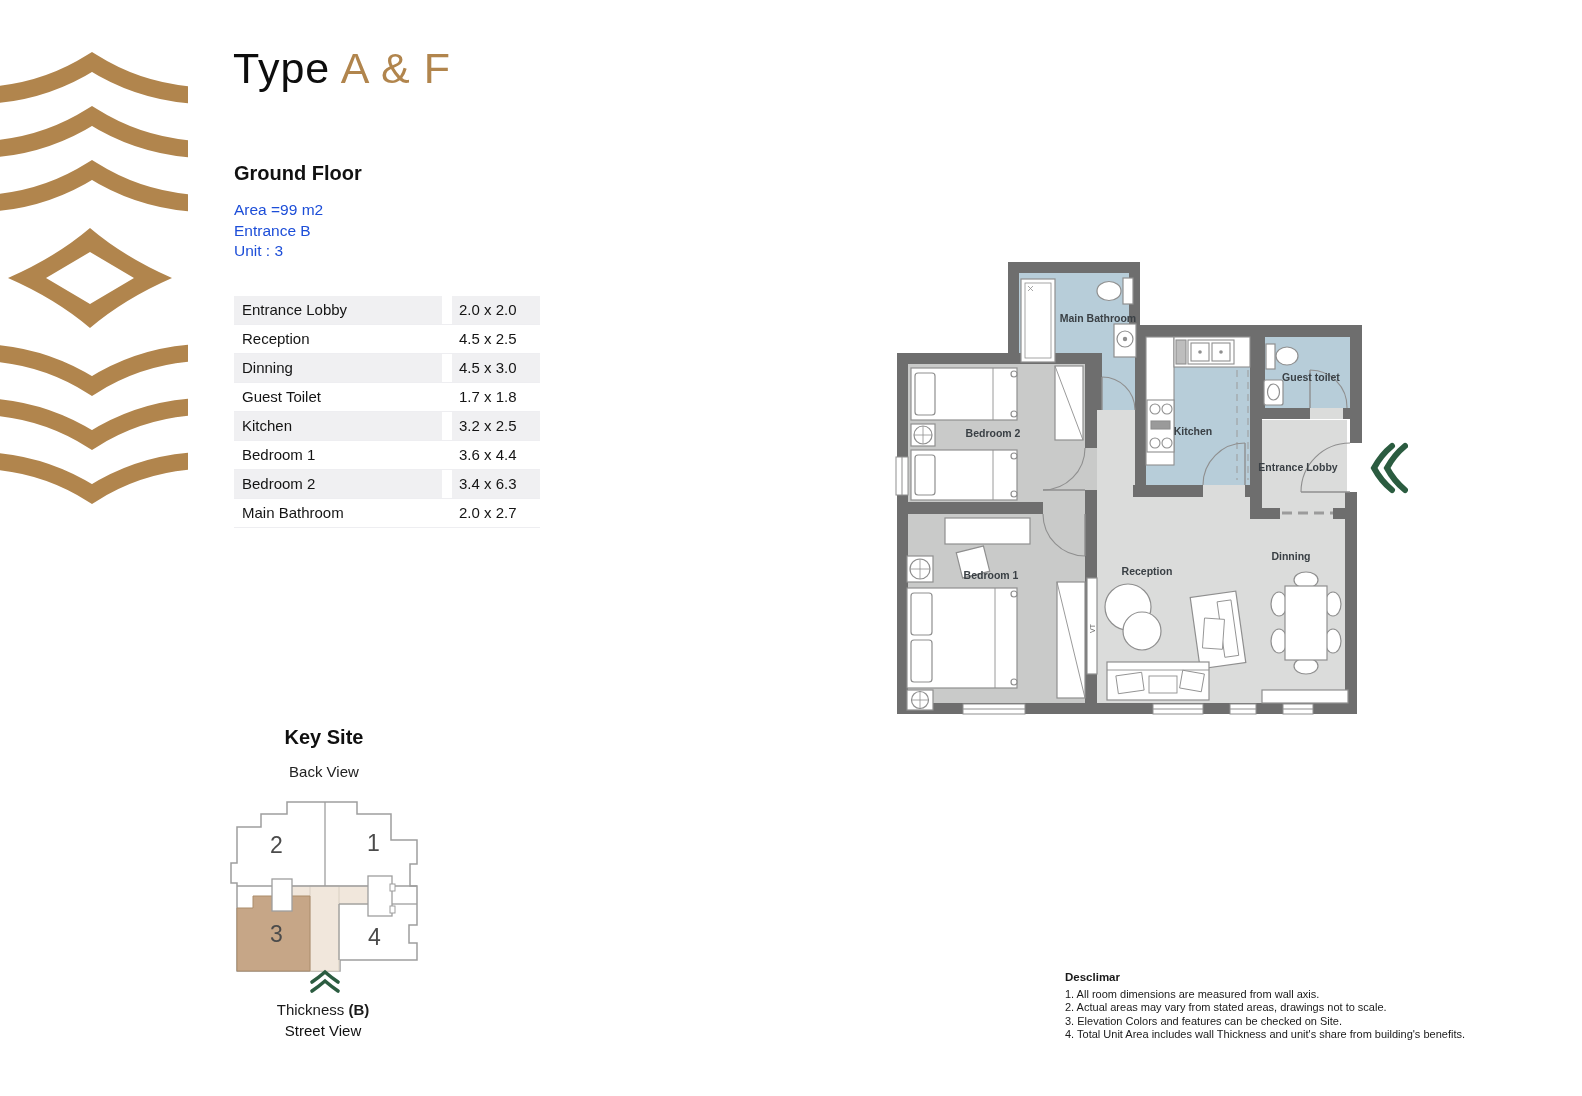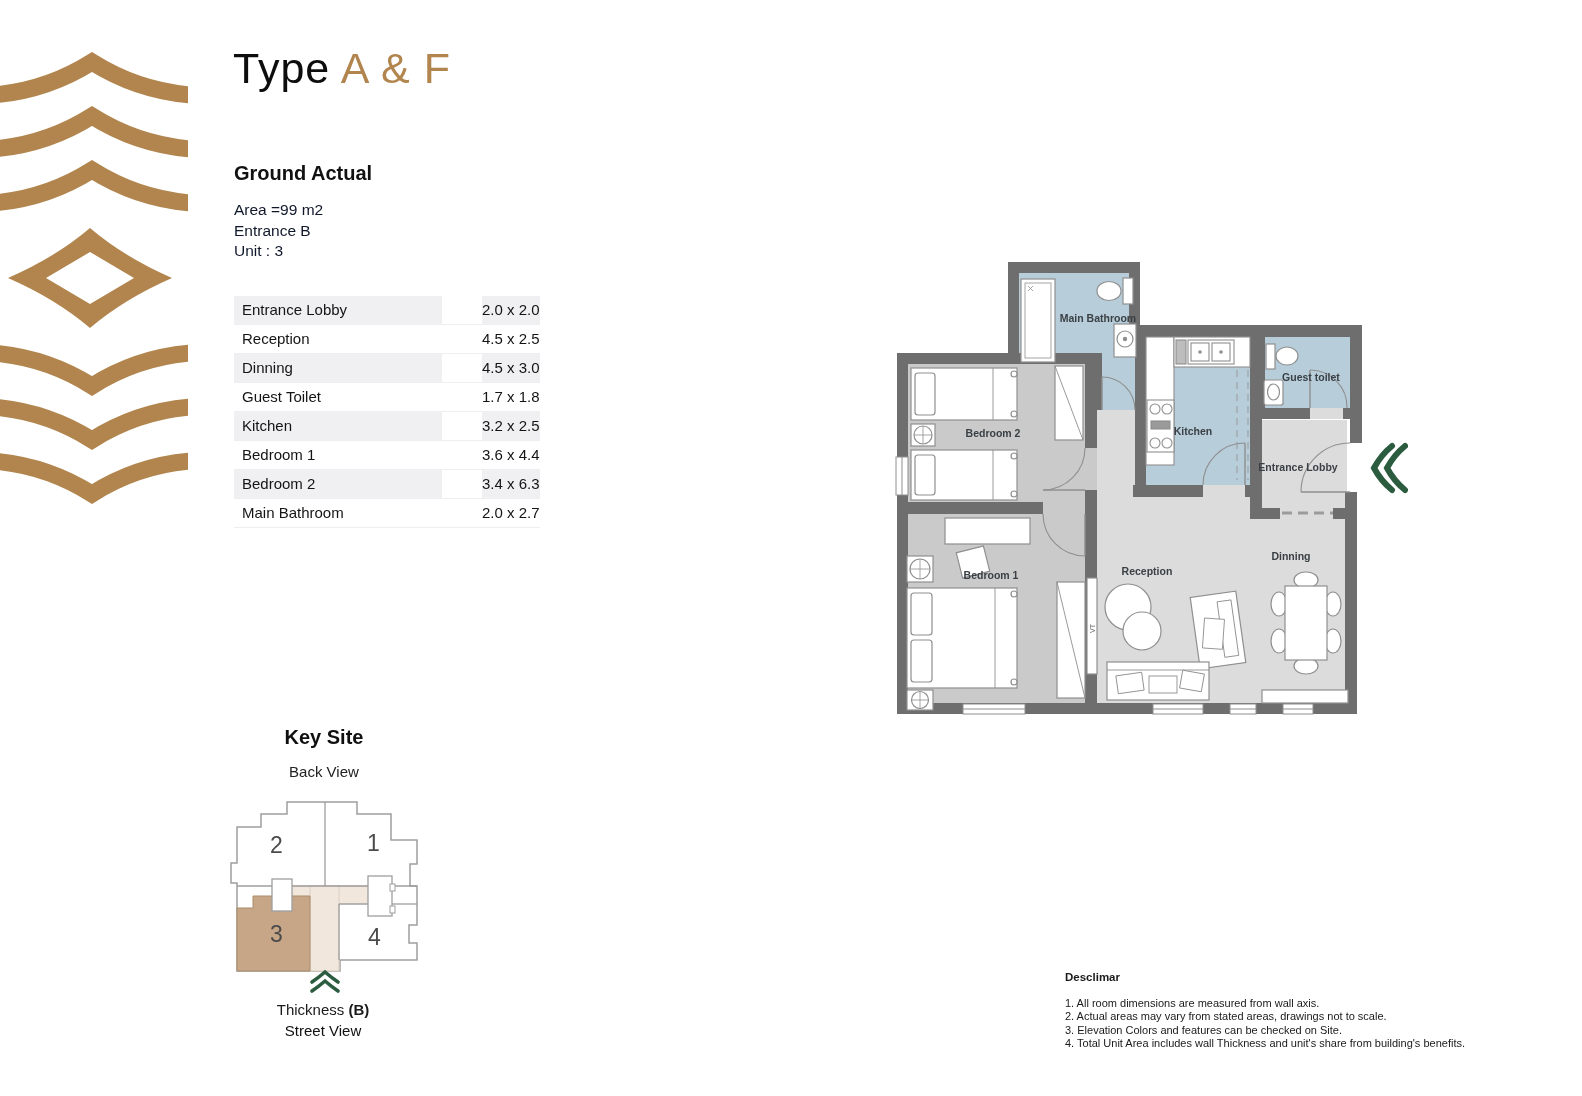--- a/index.html
+++ b/index.html
@@ -5,37 +5,37 @@
   html,body{margin:0;padding:0;}
   body{
     width:1582px;height:1096px;position:relative;background:#ffffff;
     font-family:"Liberation Sans",sans-serif;color:#161616;overflow:hidden;
   }
   .abs{position:absolute;}
   
   .title{left:233px;top:44px;font-size:43px;font-weight:normal;letter-spacing:1px;color:#0d0d0d;}
   .title .gold{color:#b1854d;}
   .floor-heading{left:234px;top:162px;font-size:20px;font-weight:bold;color:#111;}
-  .floor-info{left:234px;top:200px;font-size:15.5px;line-height:20.5px;color:#0f172a;}
+  .floor-info{left:234px;top:200px;font-size:15.5px;line-height:20.5px;color:#1d4ed8;}
   
   .dim-table{left:234px;top:296px;width:306px;font-size:15px;color:#141414;}
   .dim-row{display:grid;grid-template-columns:208px 10px 88px;height:28px;line-height:28px;}
   .dim-row .cell{background:transparent;}
   .dim-row.shaded .cell{background:#f0f0f2;}
   .dim-row .name{padding-left:8px;}
-  .dim-row .size{padding-left:0;margin-left:30px;}
+  .dim-row .size{padding-left:7px;}
   .dim-row{border-bottom:1px solid #eeeef1;}
   
   .keyplan-heading{left:228px;top:726px;width:192px;text-align:center;font-size:20px;font-weight:bold;color:#101010;}
   .keyplan-sub{left:228px;top:763px;width:192px;text-align:center;font-size:15px;color:#222;}
   .entrance-label{left:208px;top:1001px;width:230px;text-align:center;font-size:15px;color:#1a1a1a;}
   .street-label{left:208px;top:1022px;width:230px;text-align:center;font-size:15px;font-weight:normal;color:#101010;}
   
   .disclaimer{left:1065px;top:971px;width:480px;font-size:11px;line-height:13.6px;color:#1a1a1a;}
-  .disclaimer .dhead{font-weight:bold;font-size:11.5px;margin-bottom:12px;}
+  .disclaimer .dhead{font-weight:bold;font-size:11.5px;margin-bottom:3px;}
   
   .room-label{font-family:"Liberation Sans",sans-serif;font-weight:bold;font-size:10.5px;fill:#3a4045;}
   .kp-num{font-family:"Liberation Sans",sans-serif;font-size:23px;fill:#4b4b4b;}
   .vt-label{font-family:"Liberation Sans",sans-serif;font-size:7px;fill:#6a6a6a;}
 </style>
 </head>
 <body>
 
 <svg class="abs" style="left:0;top:45px" width="188" height="462" viewBox="0 0 188 462" aria-hidden="true">
   <g stroke="#b1854d" stroke-width="17" fill="none">
@@ -48,21 +48,21 @@
   </g>
   <path fill="#b1854d" fill-rule="evenodd" d="M 90,183 Q 124,212 172,233 Q 124,254 90,283 Q 56,254 8,233 Q 56,212 90,183 Z
            M 90,207 L 134,233 L 90,259 L 46,233 Z"></path>
 </svg>
 
 <div class="abs title">
   <span>Type</span>
   <span class="gold">A &amp; F</span>
 </div>
 
-<div class="abs floor-heading">Ground Actual</div>
+<div class="abs floor-heading">Ground Floor</div>
 
 <div class="abs floor-info">
   <div>Area =99 m2</div>
   <div>Entrance B</div>
   <div>Unit : 3</div>
 </div>
 
 <div class="abs dim-table">
   <div class="dim-row shaded">
     <span class="cell name">Entrance Lobby</span>

